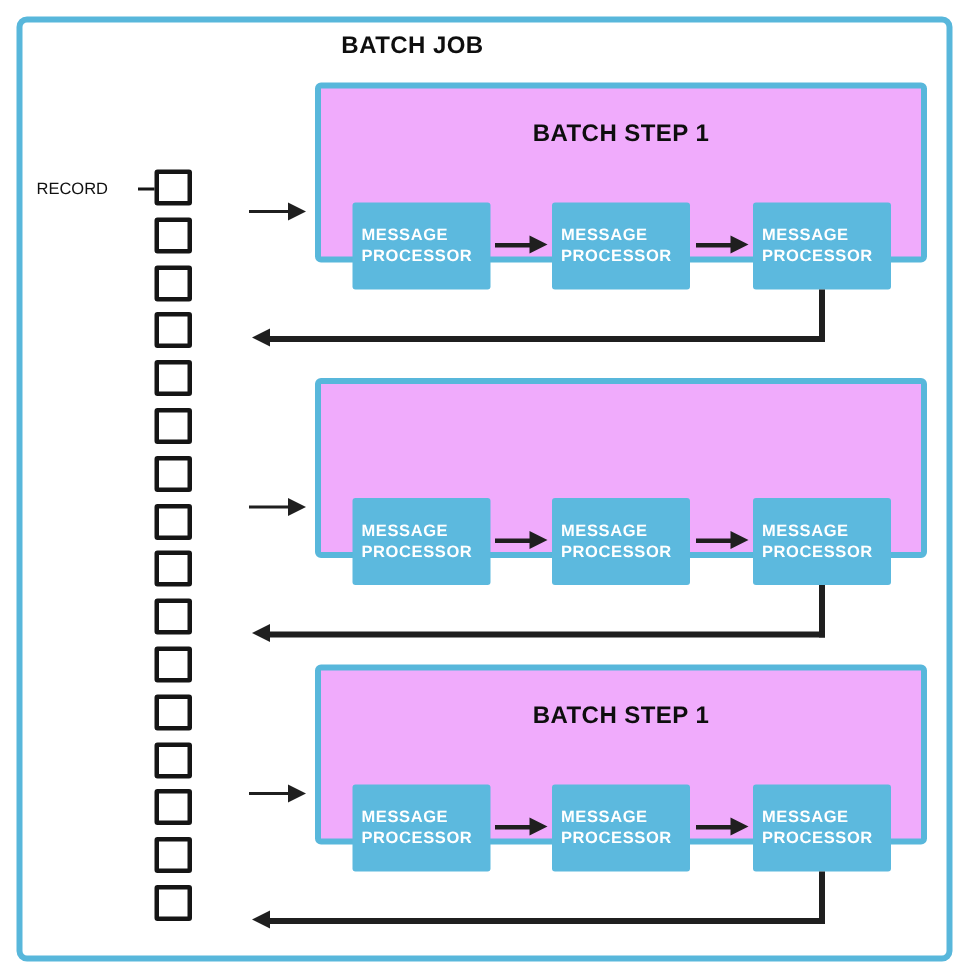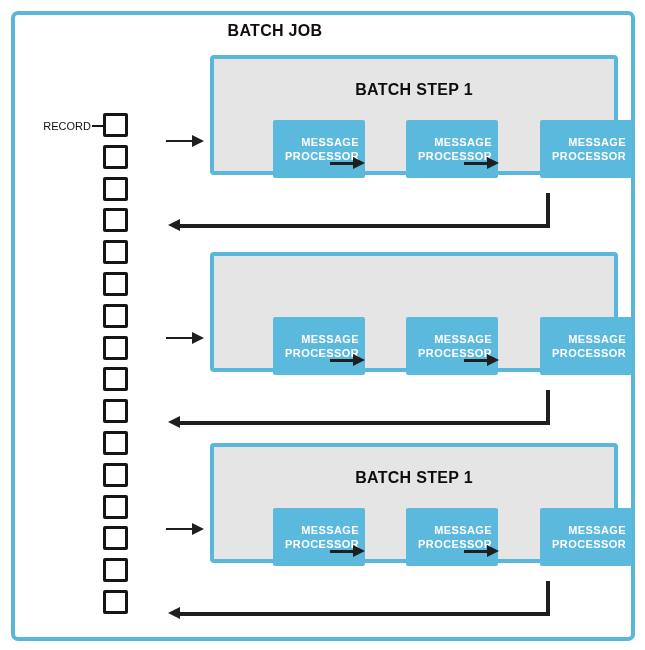--- a/index.html
+++ b/index.html
@@ -64,52 +64,51 @@
     border: 3px solid #151515;
     border-radius: 2px;
     background: #ffffff;
   }
   .record-label-row {
     position: absolute;
     right: 542px; top: 119px;
     height: 13px;
     display: flex;
     align-items: center;
-    gap: 1px;
+    gap: 20px;
     font-size: 11px;
     color: #111111;
     white-space: nowrap;
   }
   .dash { width: 11px; height: 2px; background: #151515; }
   .step-box {
     position: absolute;
     left: 210px;
     width: 408px; height: 120px;
     border: 4px solid var(--accent);
     border-radius: 4px;
-    background: #e5e5e5;
+    background: #f0abfc;
   }
   .step-box .panel-title { margin-top: 22px; }
   .mp {
     position: absolute;
-    top: 61px;
+    top: 76px;
     width: 92px; height: 58px;
     background: var(--fill);
     border-radius: 2px;
     color: #ffffff;
     font-size: 11px;
     font-weight: bold;
     line-height: 14px;
     letter-spacing: .4px;
     display: flex;
     align-items: center;
     justify-content: center;
-    text-align: right;
+    text-align: left;
     padding: 0 6px;
-    margin-left: 38px;
   }
   .arrow-r { position: absolute; height: 13px; }
   .arrow-r .hl {
     position: absolute; left: 0; top: 5.2px;
     height: 2.6px; background: var(--ink);
   }
   .head-r {
     position: absolute; top: 0;
     width: 0; height: 0;
     border-top: 6.5px solid transparent;

